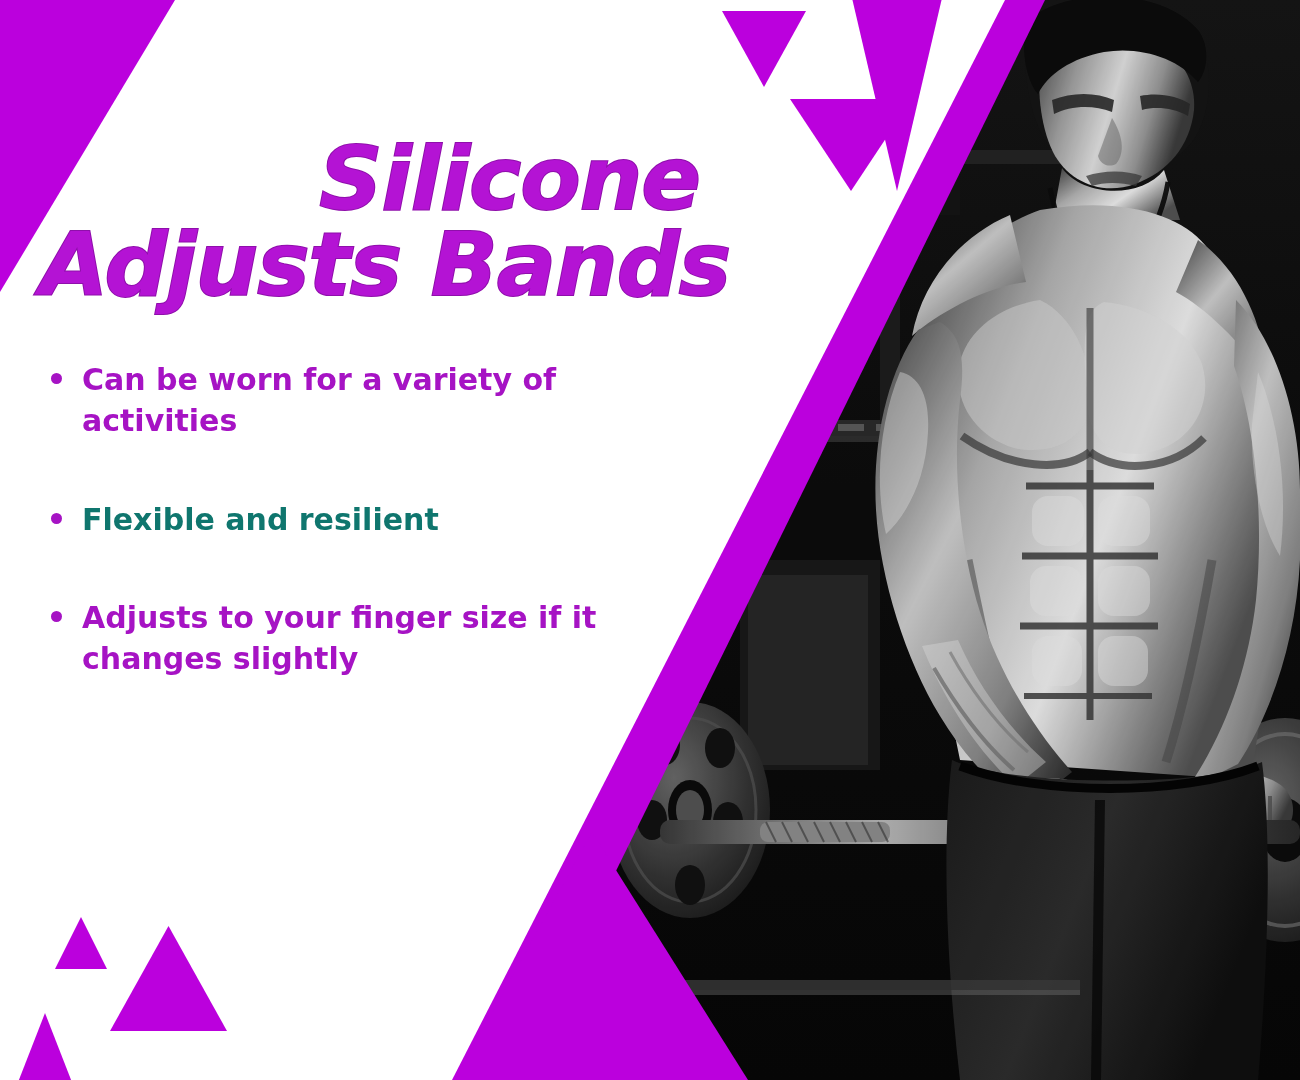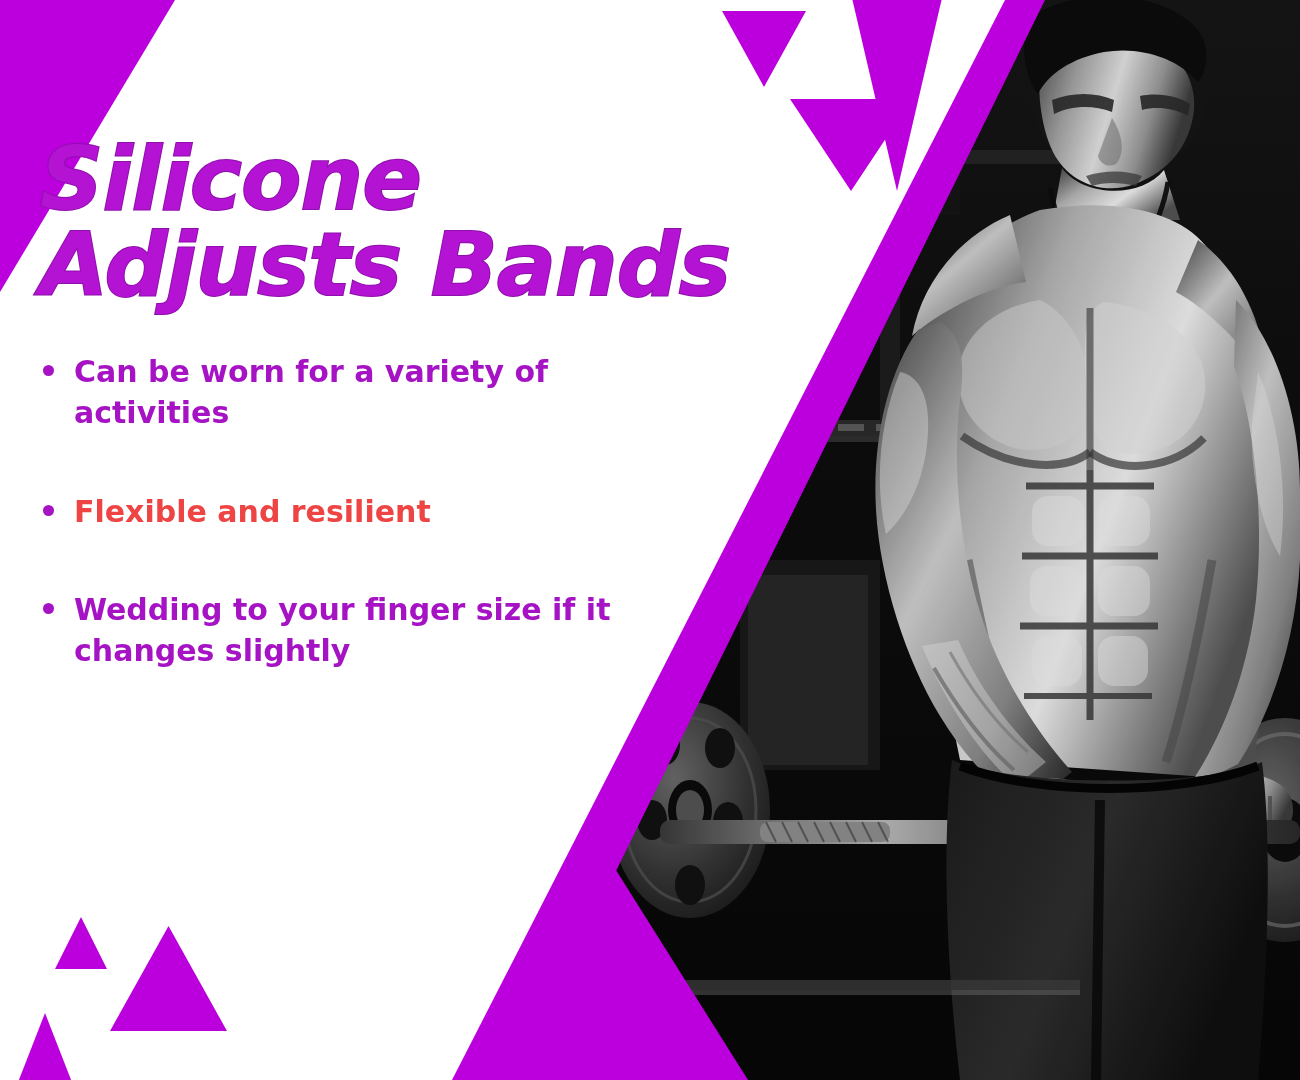--- a/index.html
+++ b/index.html
@@ -72,42 +72,42 @@
     position:absolute;
     left:0; top:0;
     width:720px; height:1080px;
   }
 
   #title{
     position:absolute;
     left:40px;
     top:78px;
     width:660px;
-    text-align:left;
+    text-align:right;
     font-family:"DejaVu Sans", sans-serif;
     font-weight:bold;
     font-style:italic;
     font-size:86px;
     line-height:0.98;
     letter-spacing:-1px;
     color:#b413d4;
     -webkit-text-stroke:2px #8f0fab;
     paint-order:stroke fill;
   }
   #title .line{display:block;white-space:nowrap;}
   #title .line1{font-size:88px;}
   #title .line2{font-size:88px;}
 
   #bullets{
     position:absolute;
     left:30px;
     top:348px;
     width:640px;
     list-style:none;
-    margin:4px;
+    margin:12px;
     padding:0;
   }
   #bullets li{
     position:relative;
     padding-left:40px;
     margin-bottom:58px;
     color:#a613c4;
     font-family:"DejaVu Sans", sans-serif;
     font-weight:bold;
     font-size:30px;
@@ -360,24 +360,24 @@
     <h1 id="title" style="color: rgb(180, 19, 212); -webkit-text-stroke: 2px rgb(143, 15, 171);">
       <span class="line line1">Silicone</span>
       <span class="line line2">Adjusts Bands</span>
     </h1>
 
     <ul id="bullets">
       <li style="color: rgb(166, 19, 196);">
         <span class="dot" style="background: rgb(166, 19, 196);"></span>
         <span>Can be worn for a variety of activities</span>
       </li>
-      <li style="color: #ef4444;">
+      <li style="color: #0f766e;">
         <span class="dot" style="background: rgb(166, 19, 196);"></span>
         <span>Flexible and resilient</span>
       </li>
       <li style="color: rgb(166, 19, 196);">
         <span class="dot" style="background: rgb(166, 19, 196);"></span>
-        <span>Wedding to your finger size if it changes slightly</span>
+        <span>Adjusts to your finger size if it changes slightly</span>
       </li>
     </ul>
 
   </div>
 </div>
 
 </body></html>

